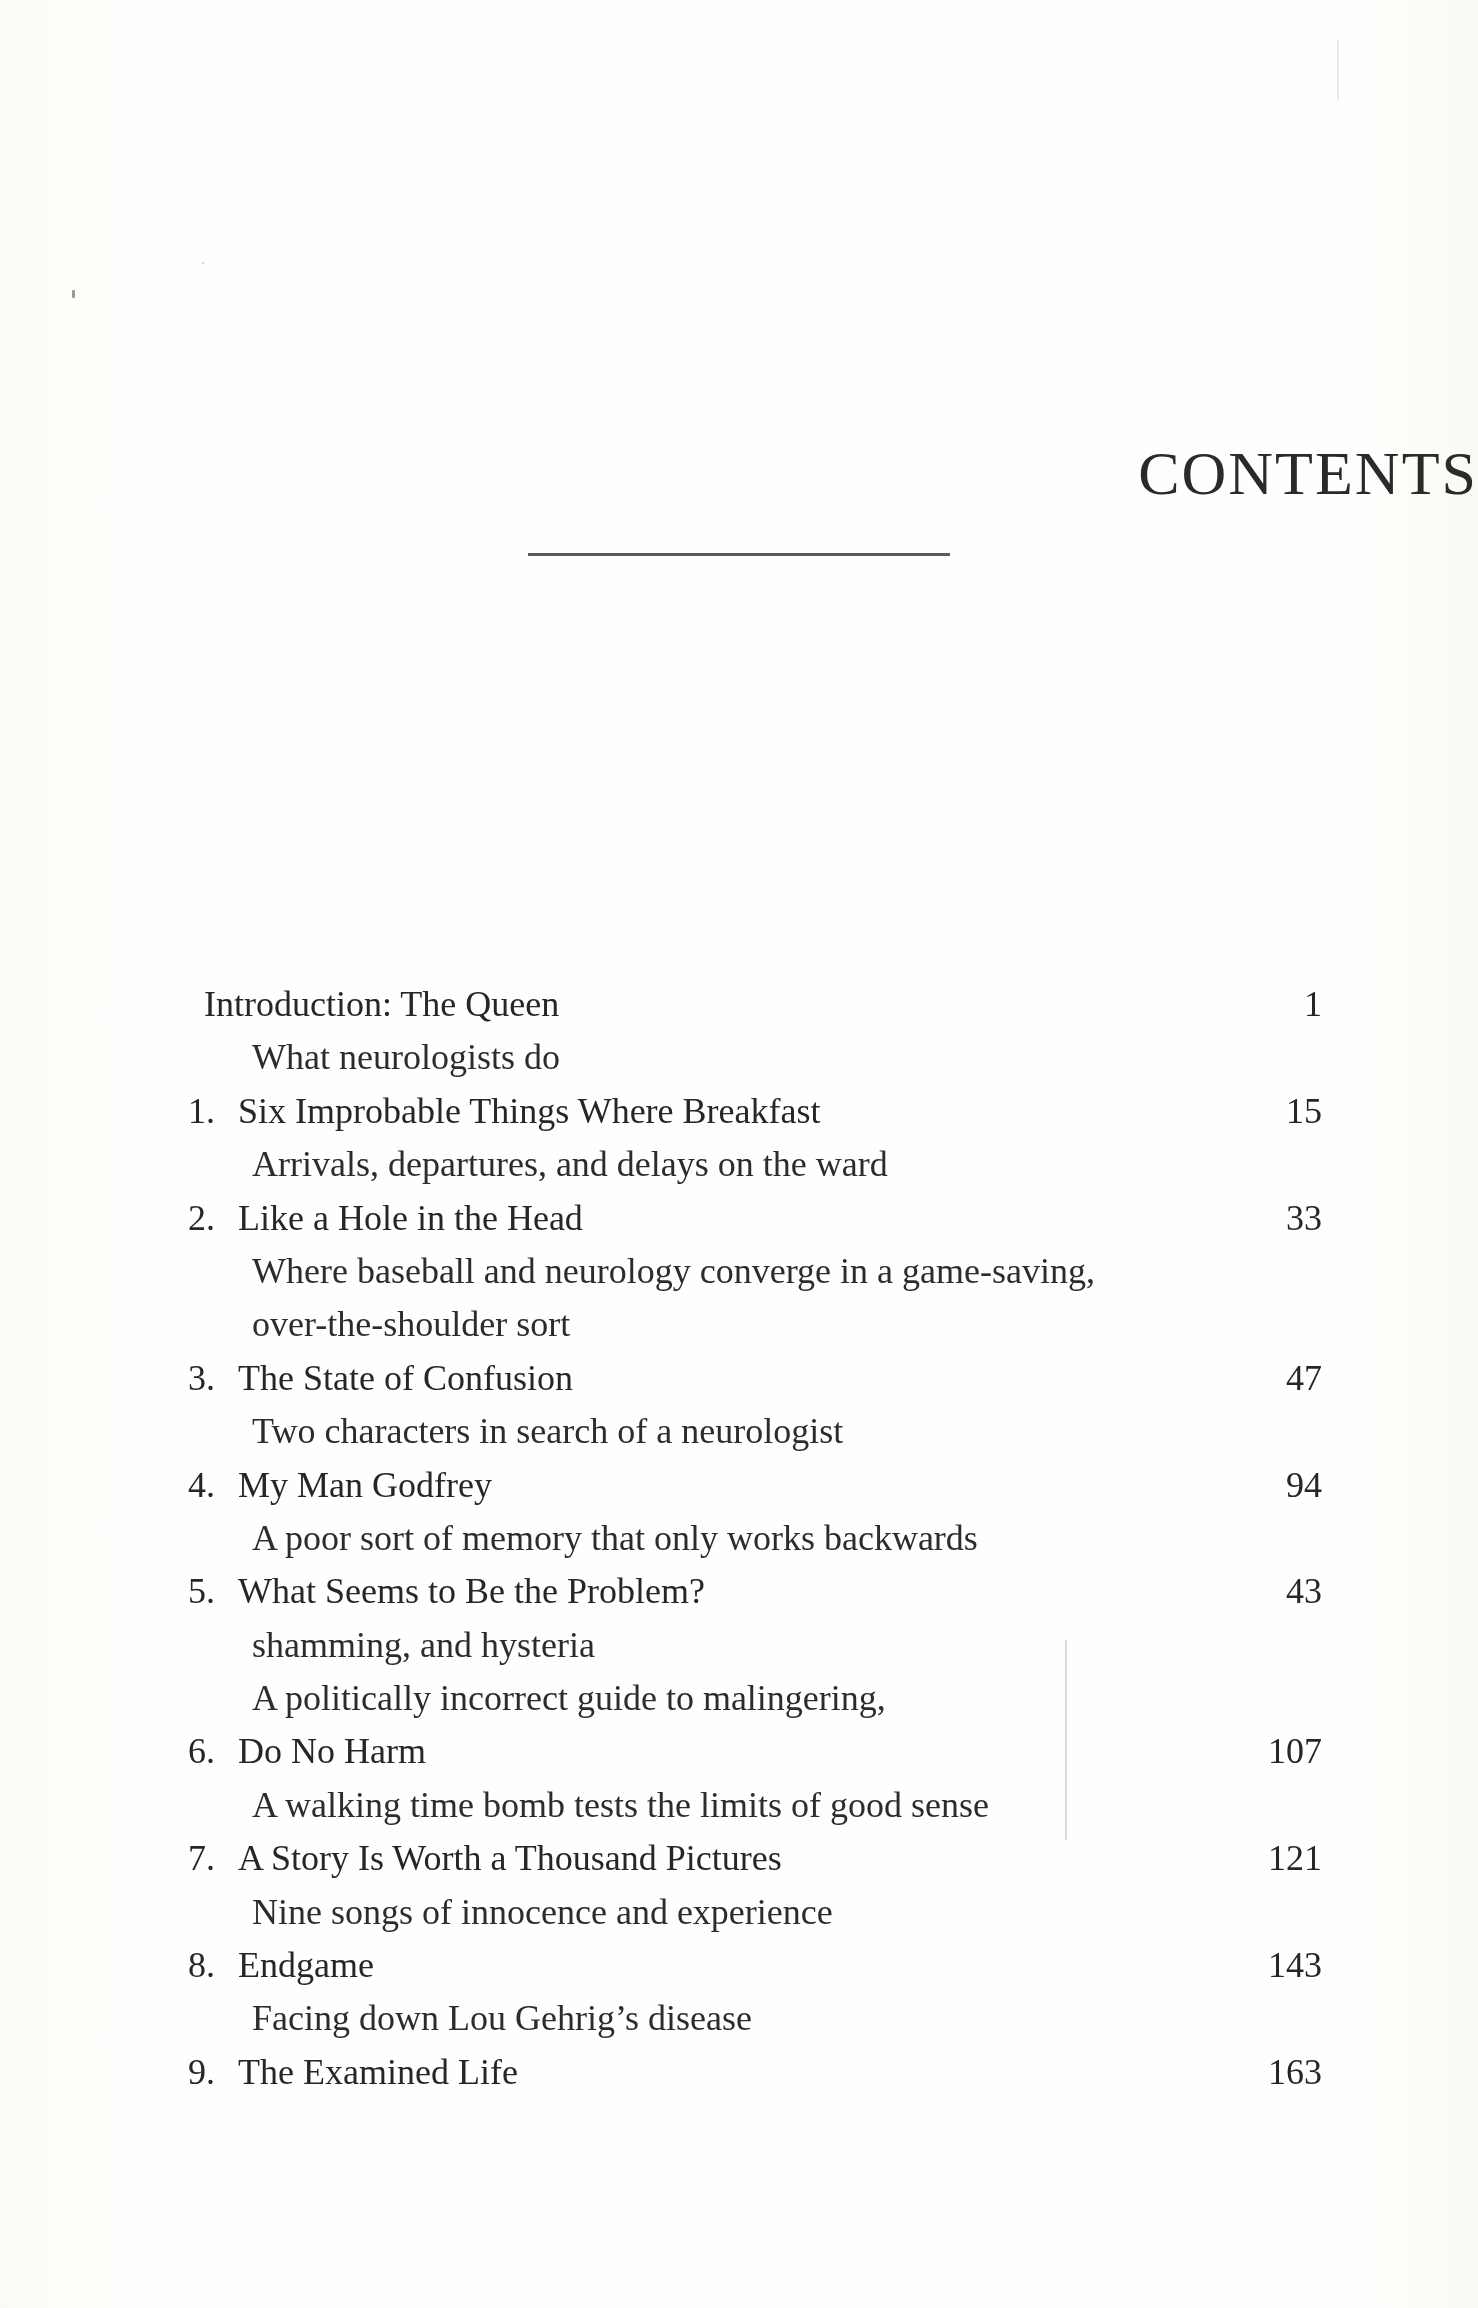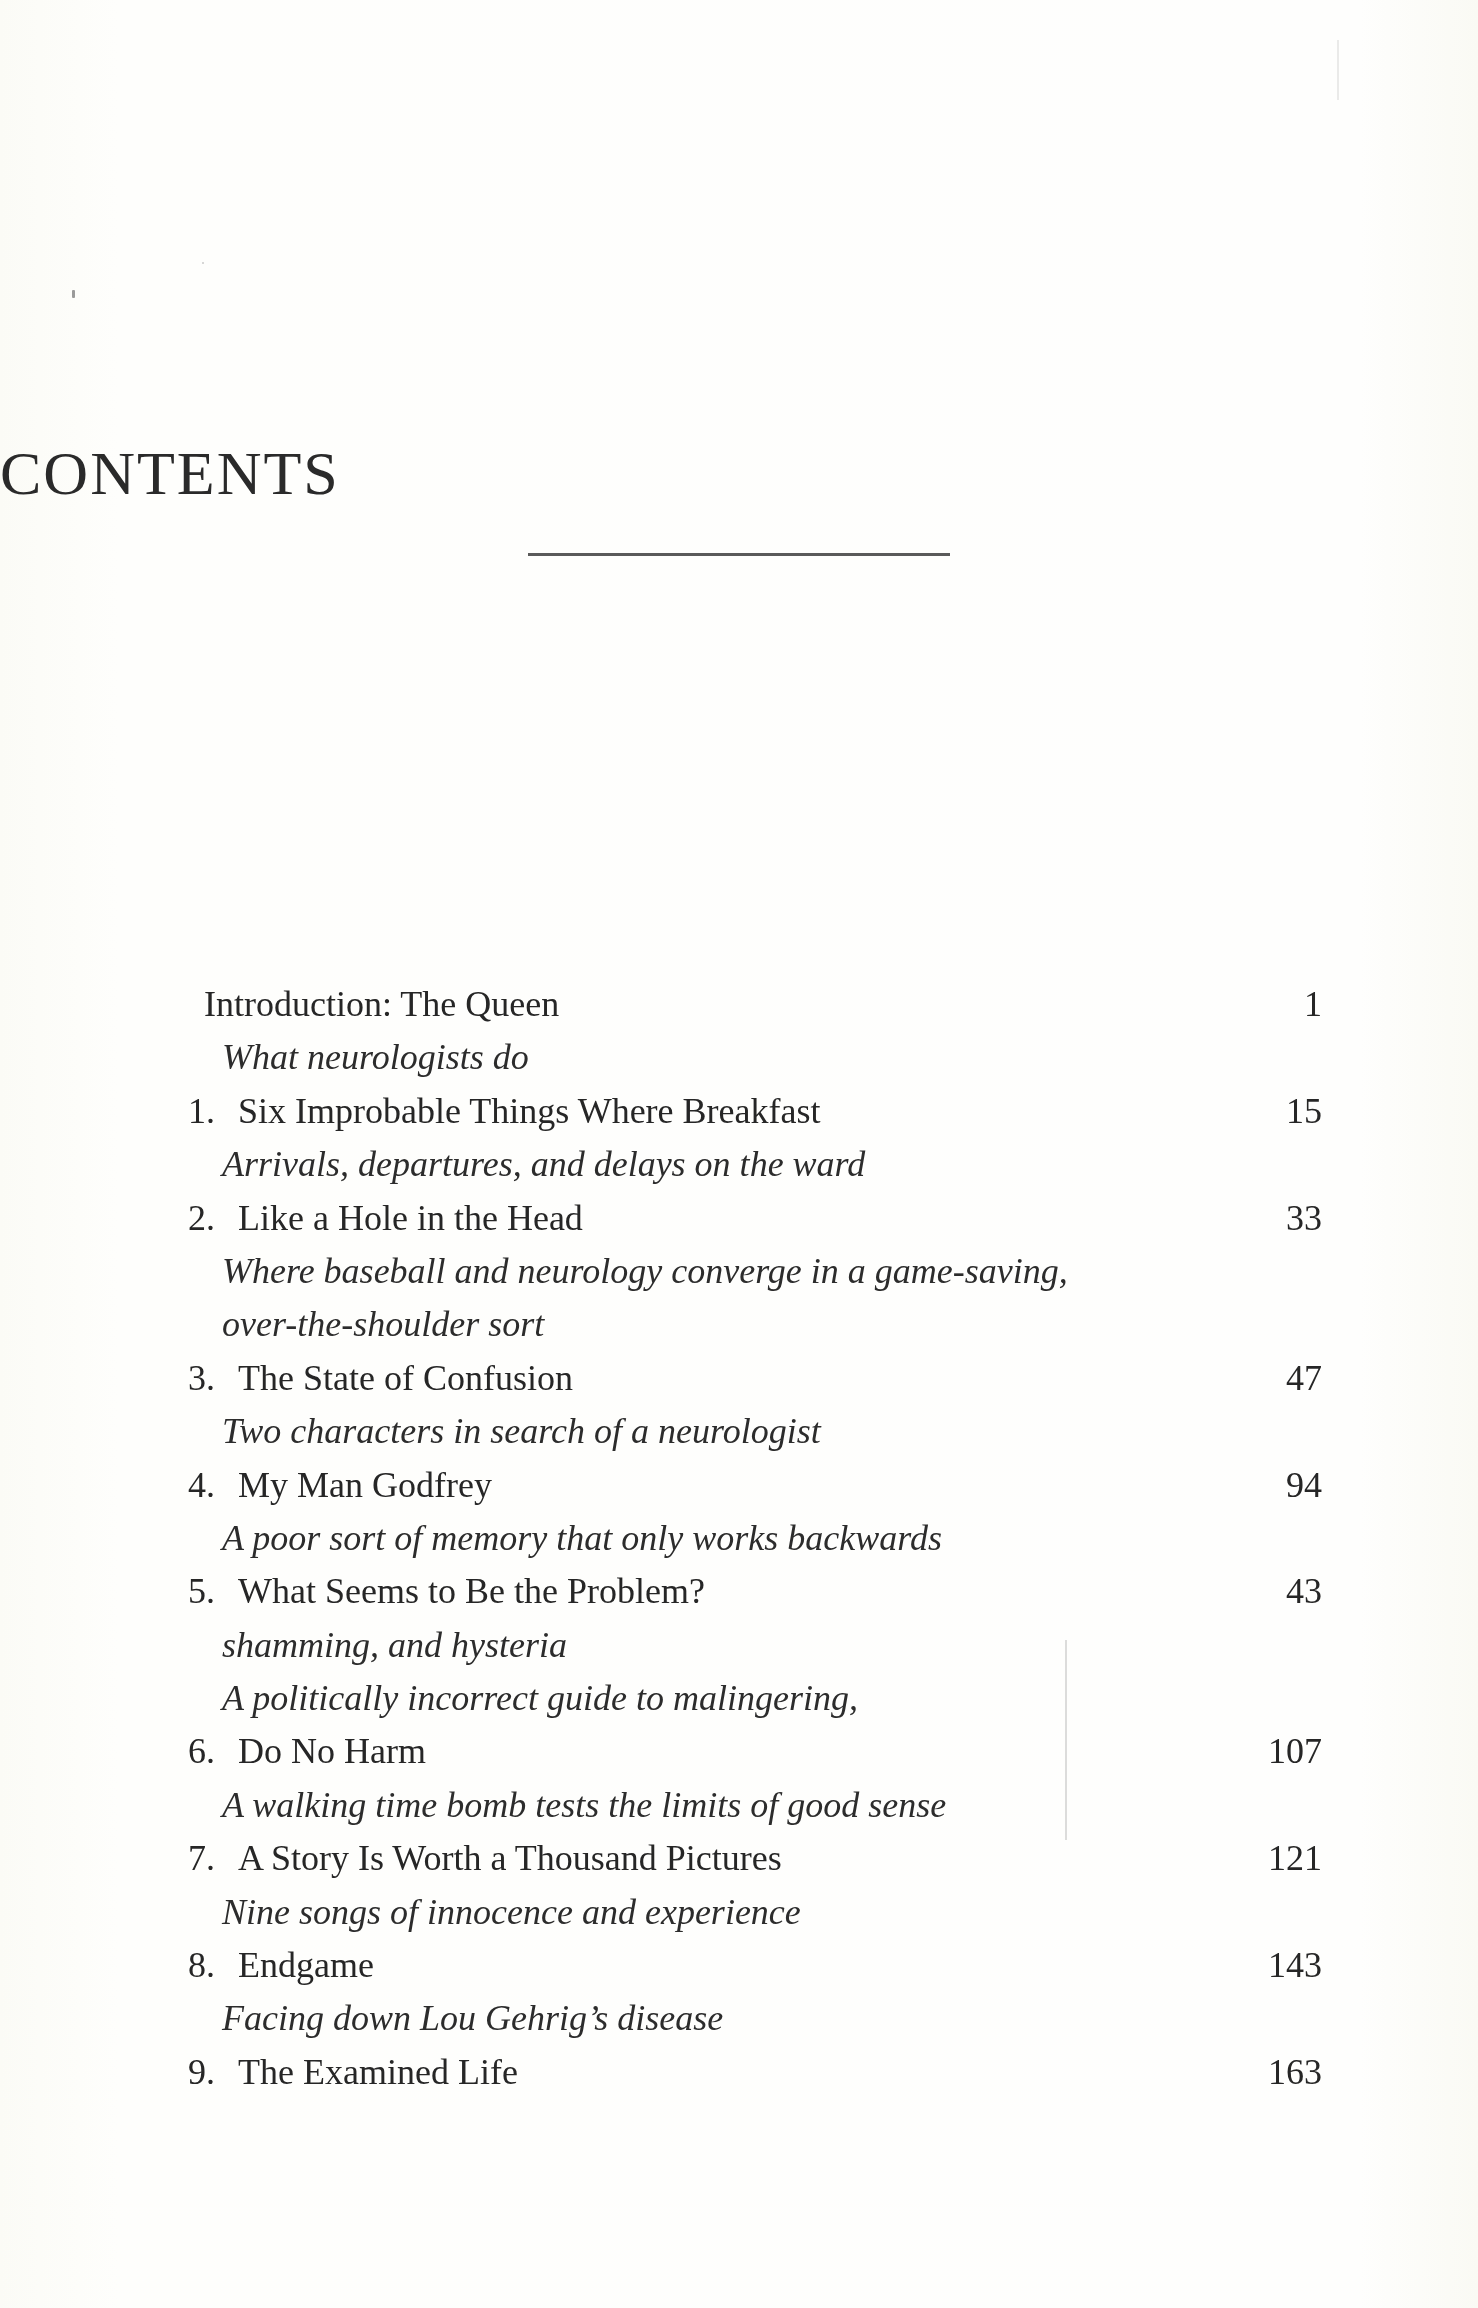--- a/index.html
+++ b/index.html
@@ -24,21 +24,21 @@
     .speck {
       position: absolute;
       background: #9a9a9a;
       border-radius: 1px;
     }
     .title {
       position: absolute;
       left: 0;
       width: 1478px;
       top: 442px;
-      text-align: left;
+      text-align: right;
       font-size: 62px;
       letter-spacing: 2px;
       color: #2a2a2a;
       font-weight: normal;
       margin: 0;
       line-height: 1;
     }
     .rule {
       position: absolute;
       left: 528px;
@@ -77,23 +77,22 @@
       margin-left: 16px;
     }
     .pg {
       position: absolute;
       right: 0;
       top: 0;
       text-align: right;
     }
     .sub {
       position: absolute;
-      left: 34px;
-      top: 0;
-      font-style: italic;
+      left: 64px;
+      top: 0;
       color: #2c2c2c;
     }
     .crease {
       position: absolute;
       width: 2px;
       background: rgba(120,120,120,0.25);
     }
   </style>
 </head>
 <body>

